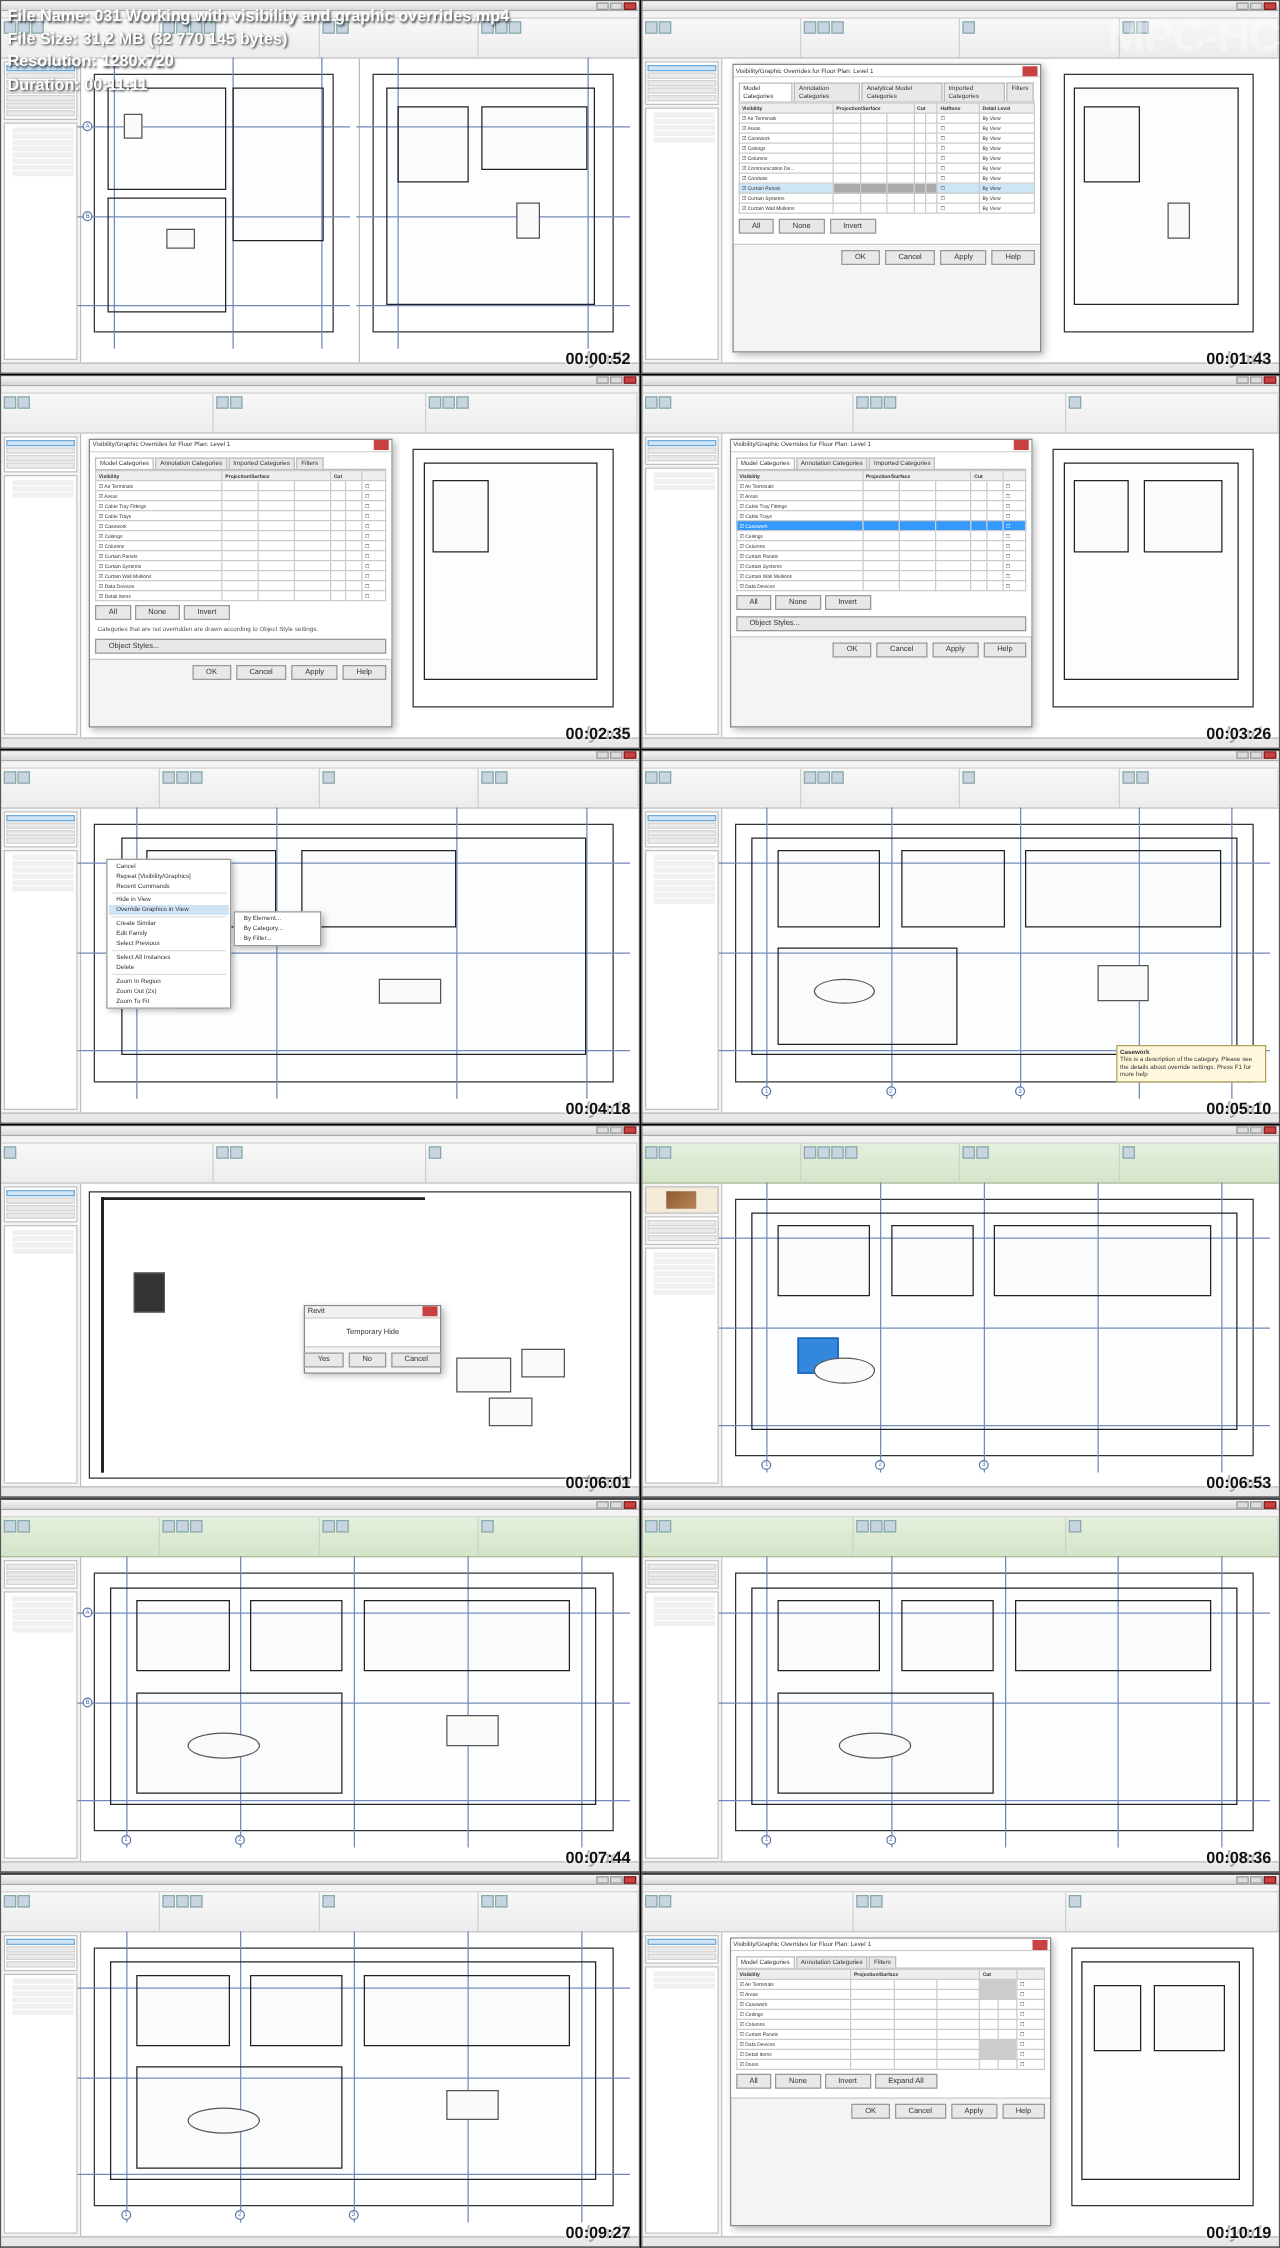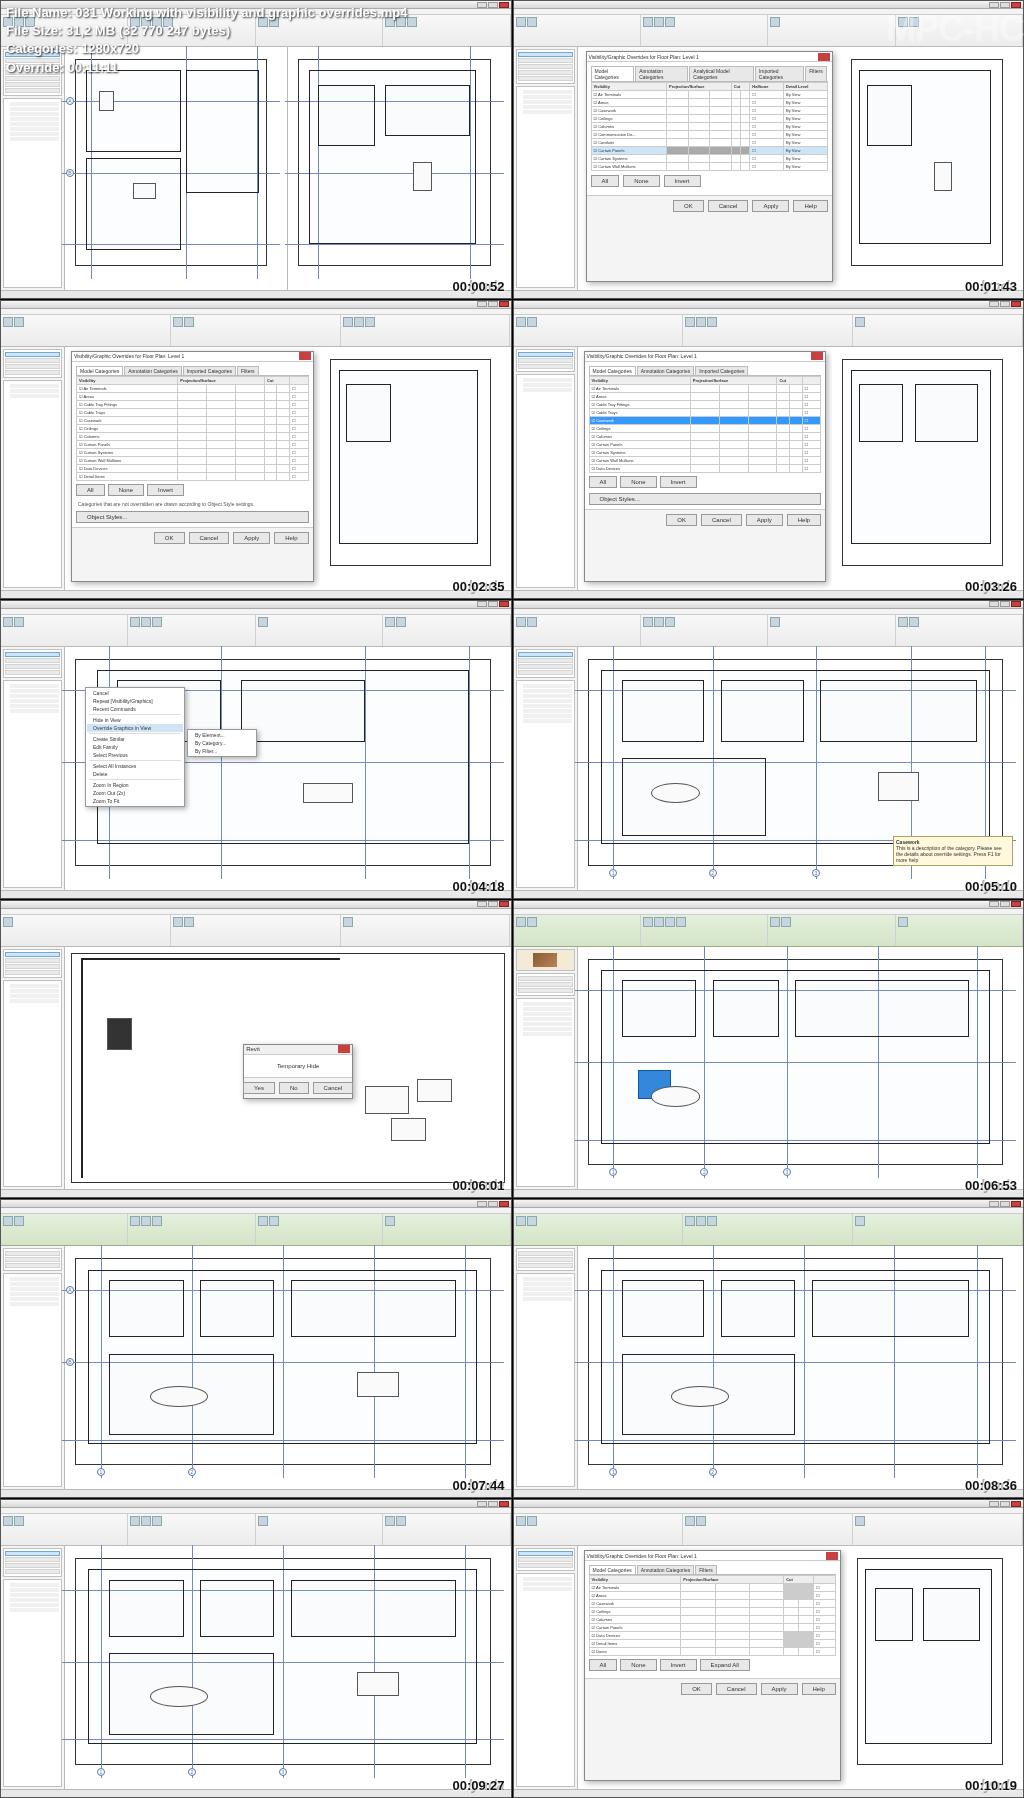--- a/index.html
+++ b/index.html
@@ -300,23 +300,23 @@
   background: linear-gradient(#e4f0dc,#d4e4c8);
   border-bottom: 1px solid #9ab080;
   display: flex;
 }
 </style>
 </head>
 <body>
 
 <div class="header-text">
   <div>File Name: 031 Working with visibility and graphic overrides.mp4</div>
-  <div>File Size: 31,2 MB (32 770 247 bytes)</div>
-  <div>Categories: 1280x720</div>
-  <div>Override: 00:11:11</div>
+  <div>File Size: 31,2 MB (32 770 145 bytes)</div>
+  <div>Resolution: 1280x720</div>
+  <div>Duration: 00:11:11</div>
 </div>
 <div class="watermark">MPC-HC</div>
 
 <div class="grid">
 
 <div class="thumb">
   <div class="titlebar">
         <div class="winbtn"></div>
         <div class="winbtn"></div>
         <div class="winbtn close"></div>

